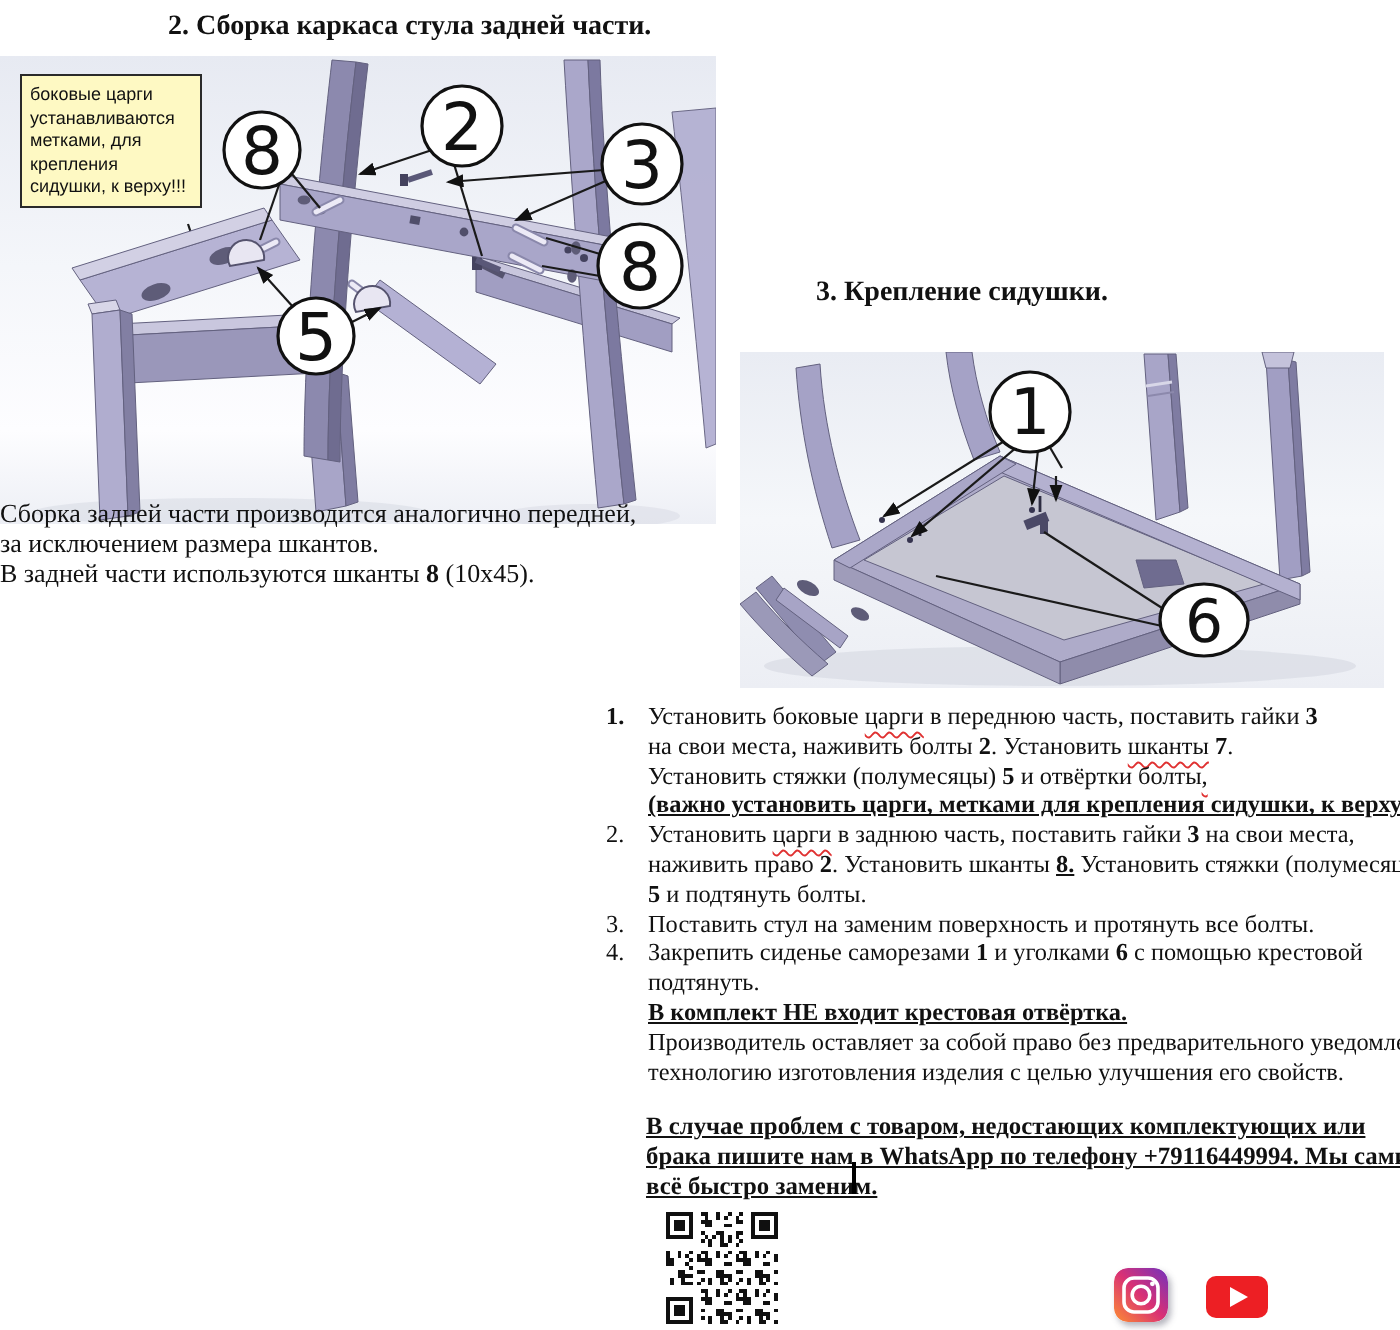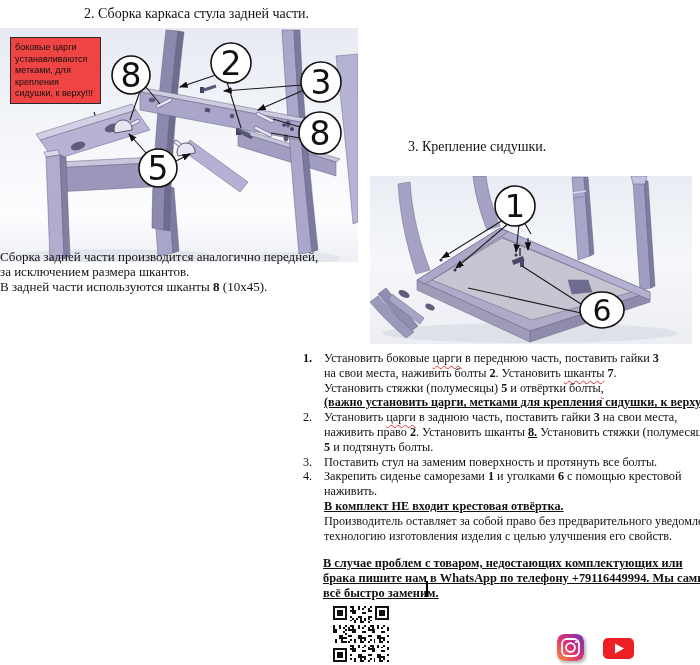--- a/index.html
+++ b/index.html
@@ -1,26 +1,26 @@
 <!DOCTYPE html>
 <html><head>
 <meta charset="utf-8">
 <style>
   html,body{margin:0;padding:0;}
   body{width:700px;height:665px;background:#fff;font-family:"Liberation Serif",serif;color:#111;}
   #page{position:relative;width:700px;height:665px;overflow:hidden;background:#fff;}
   .abs{position:absolute;}
-  .title{font-size:14px;white-space:nowrap;}
+  .title{font-size:14px;white-space:nowrap;font-weight:bold;}
   .line{white-space:nowrap;}
   .b{font-weight:bold;}
   .u{text-decoration:underline;}
   .w{text-decoration-line:underline;text-decoration-style:wavy;text-decoration-color:#e03131;text-decoration-thickness:1px;text-underline-offset:2.5px;}
   #title2{left:84px;top:6px;}
   #title3{left:408px;top:139px;}
-  #notebox{left:10px;top:37px;width:82px;padding:4px 3px 3px 4px;border:1.2px solid #2a2a2a;background:#ef4444;
+  #notebox{left:10px;top:37px;width:82px;padding:4px 3px 3px 4px;border:1.2px solid #2a2a2a;background:#fef9c3;
            font-family:"Liberation Sans",sans-serif;font-size:9px;line-height:11.6px;z-index:3;}
   #diag1{left:0;top:28px;}
   #diag2{left:370px;top:176px;}
   #caption1{left:0;top:250px;width:348px;text-align:left;font-size:13px;line-height:14.8px;z-index:2;}
   #instr{left:303px;top:351px;width:396px;font-size:12.2px;line-height:14.8px;}
   .instr-item{position:relative;padding-left:21px;}
   .instr-num{position:absolute;left:0;top:0;}
   #warranty{left:323px;top:556px;font-size:12.4px;line-height:15.2px;font-weight:bold;}
   #cursor{left:426px;top:581px;width:1.5px;height:16px;background:#000;}
   #qr{left:333px;top:606px;}
@@ -276,21 +276,21 @@
         <div class="line"><span>наживить право </span><span class="b">2</span><span>. Установить шканты </span><span class="b u">8.</span><span> Установить стяжки (полумесяцы)</span></div>
         <div class="line"><span class="b">5</span><span> и подтянуть болты.</span></div>
       </div>
       <div class="instr-item">
         <span class="instr-num">3.</span>
         <div class="line"><span>Поставить стул на заменим поверхность и протянуть все болты.</span></div>
       </div>
       <div class="instr-item">
         <span class="instr-num">4.</span>
         <div class="line"><span> Закрепить сиденье саморезами </span><span class="b">1</span><span> и уголками </span><span class="b">6</span><span> с помощью крестовой</span></div>
-        <div class="line"><span>наживить.</span></div>
+        <div class="line"><span>подтянуть.</span></div>
         <div class="line"><span class="b u">В комплект НЕ входит крестовая отвёртка.</span></div>
         <div class="line"><span>Производитель оставляет за собой право без предварительного уведомления</span></div>
         <div class="line"><span>технологию изготовления изделия с целью улучшения его свойств.</span></div>
       </div>
     </div>
 
   <div class="abs" id="warranty">
       <div class="line"><span class="b u">В случае проблем с товаром, недостающих комплектующих или</span></div>
       <div class="line"><span class="b u">брака пишите нам в WhatsApp по телефону +79116449994. Мы сами</span></div>
       <div class="line"><span class="b u">всё быстро заменим.</span></div>

